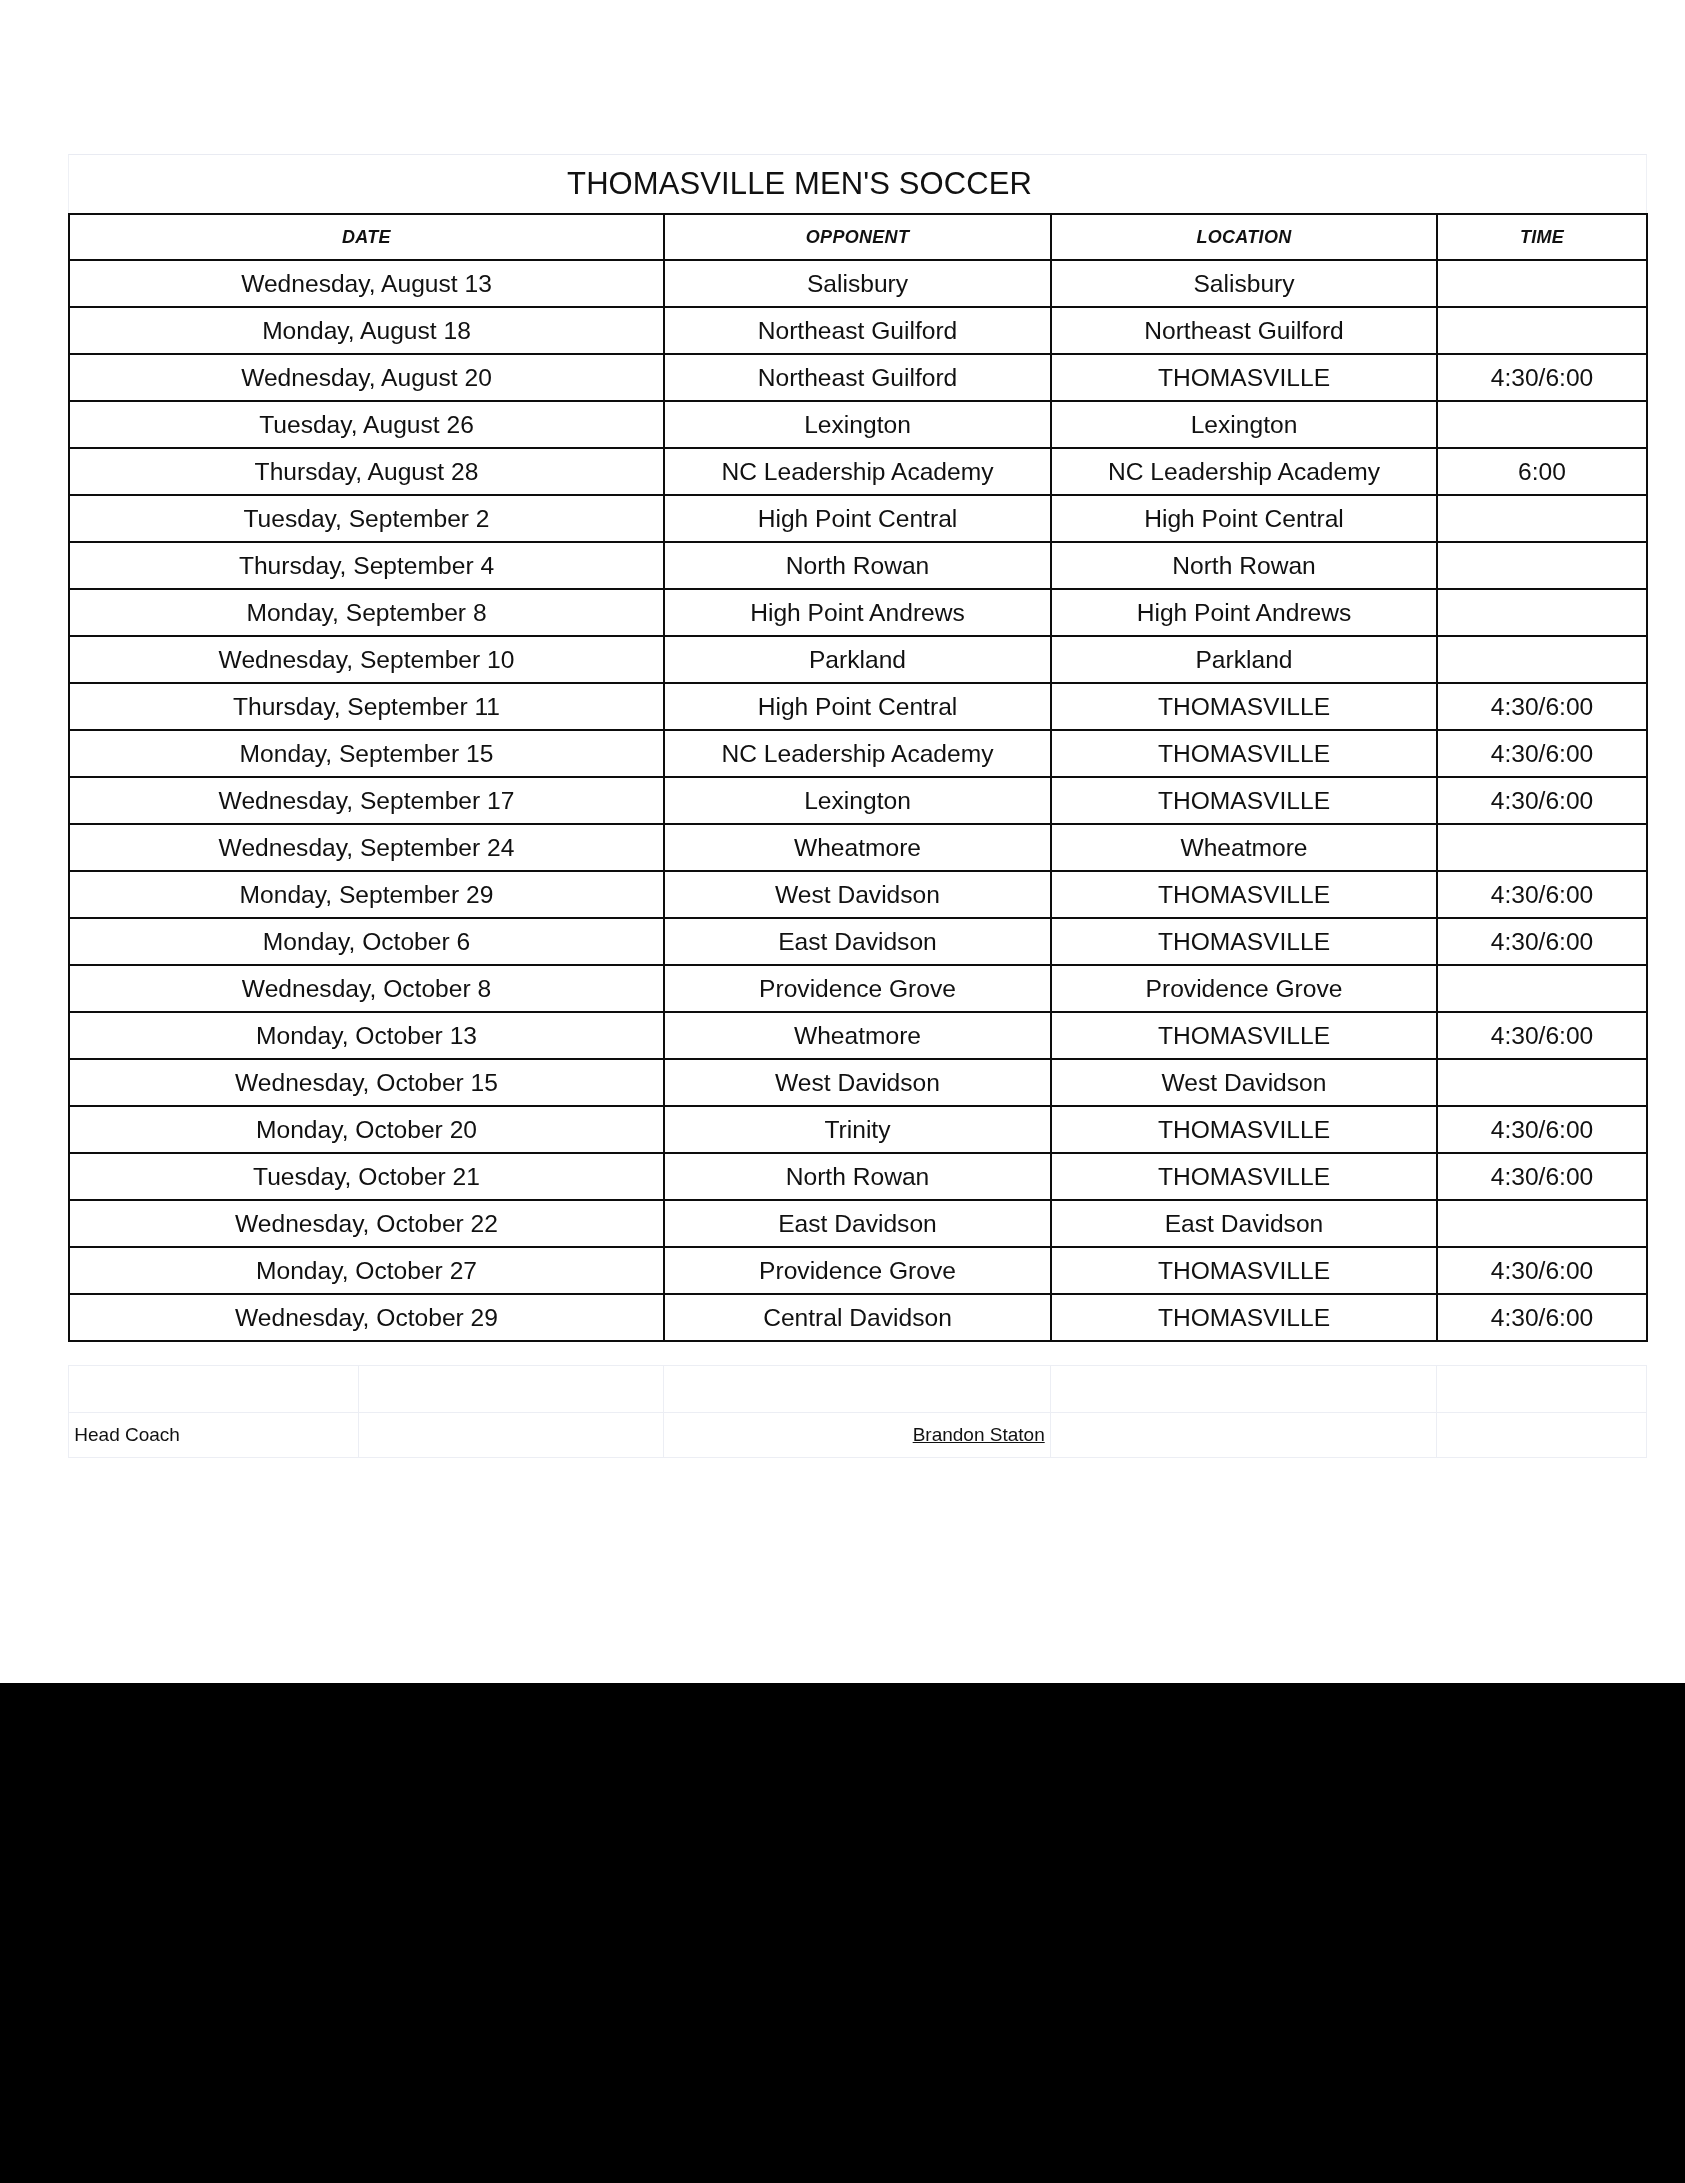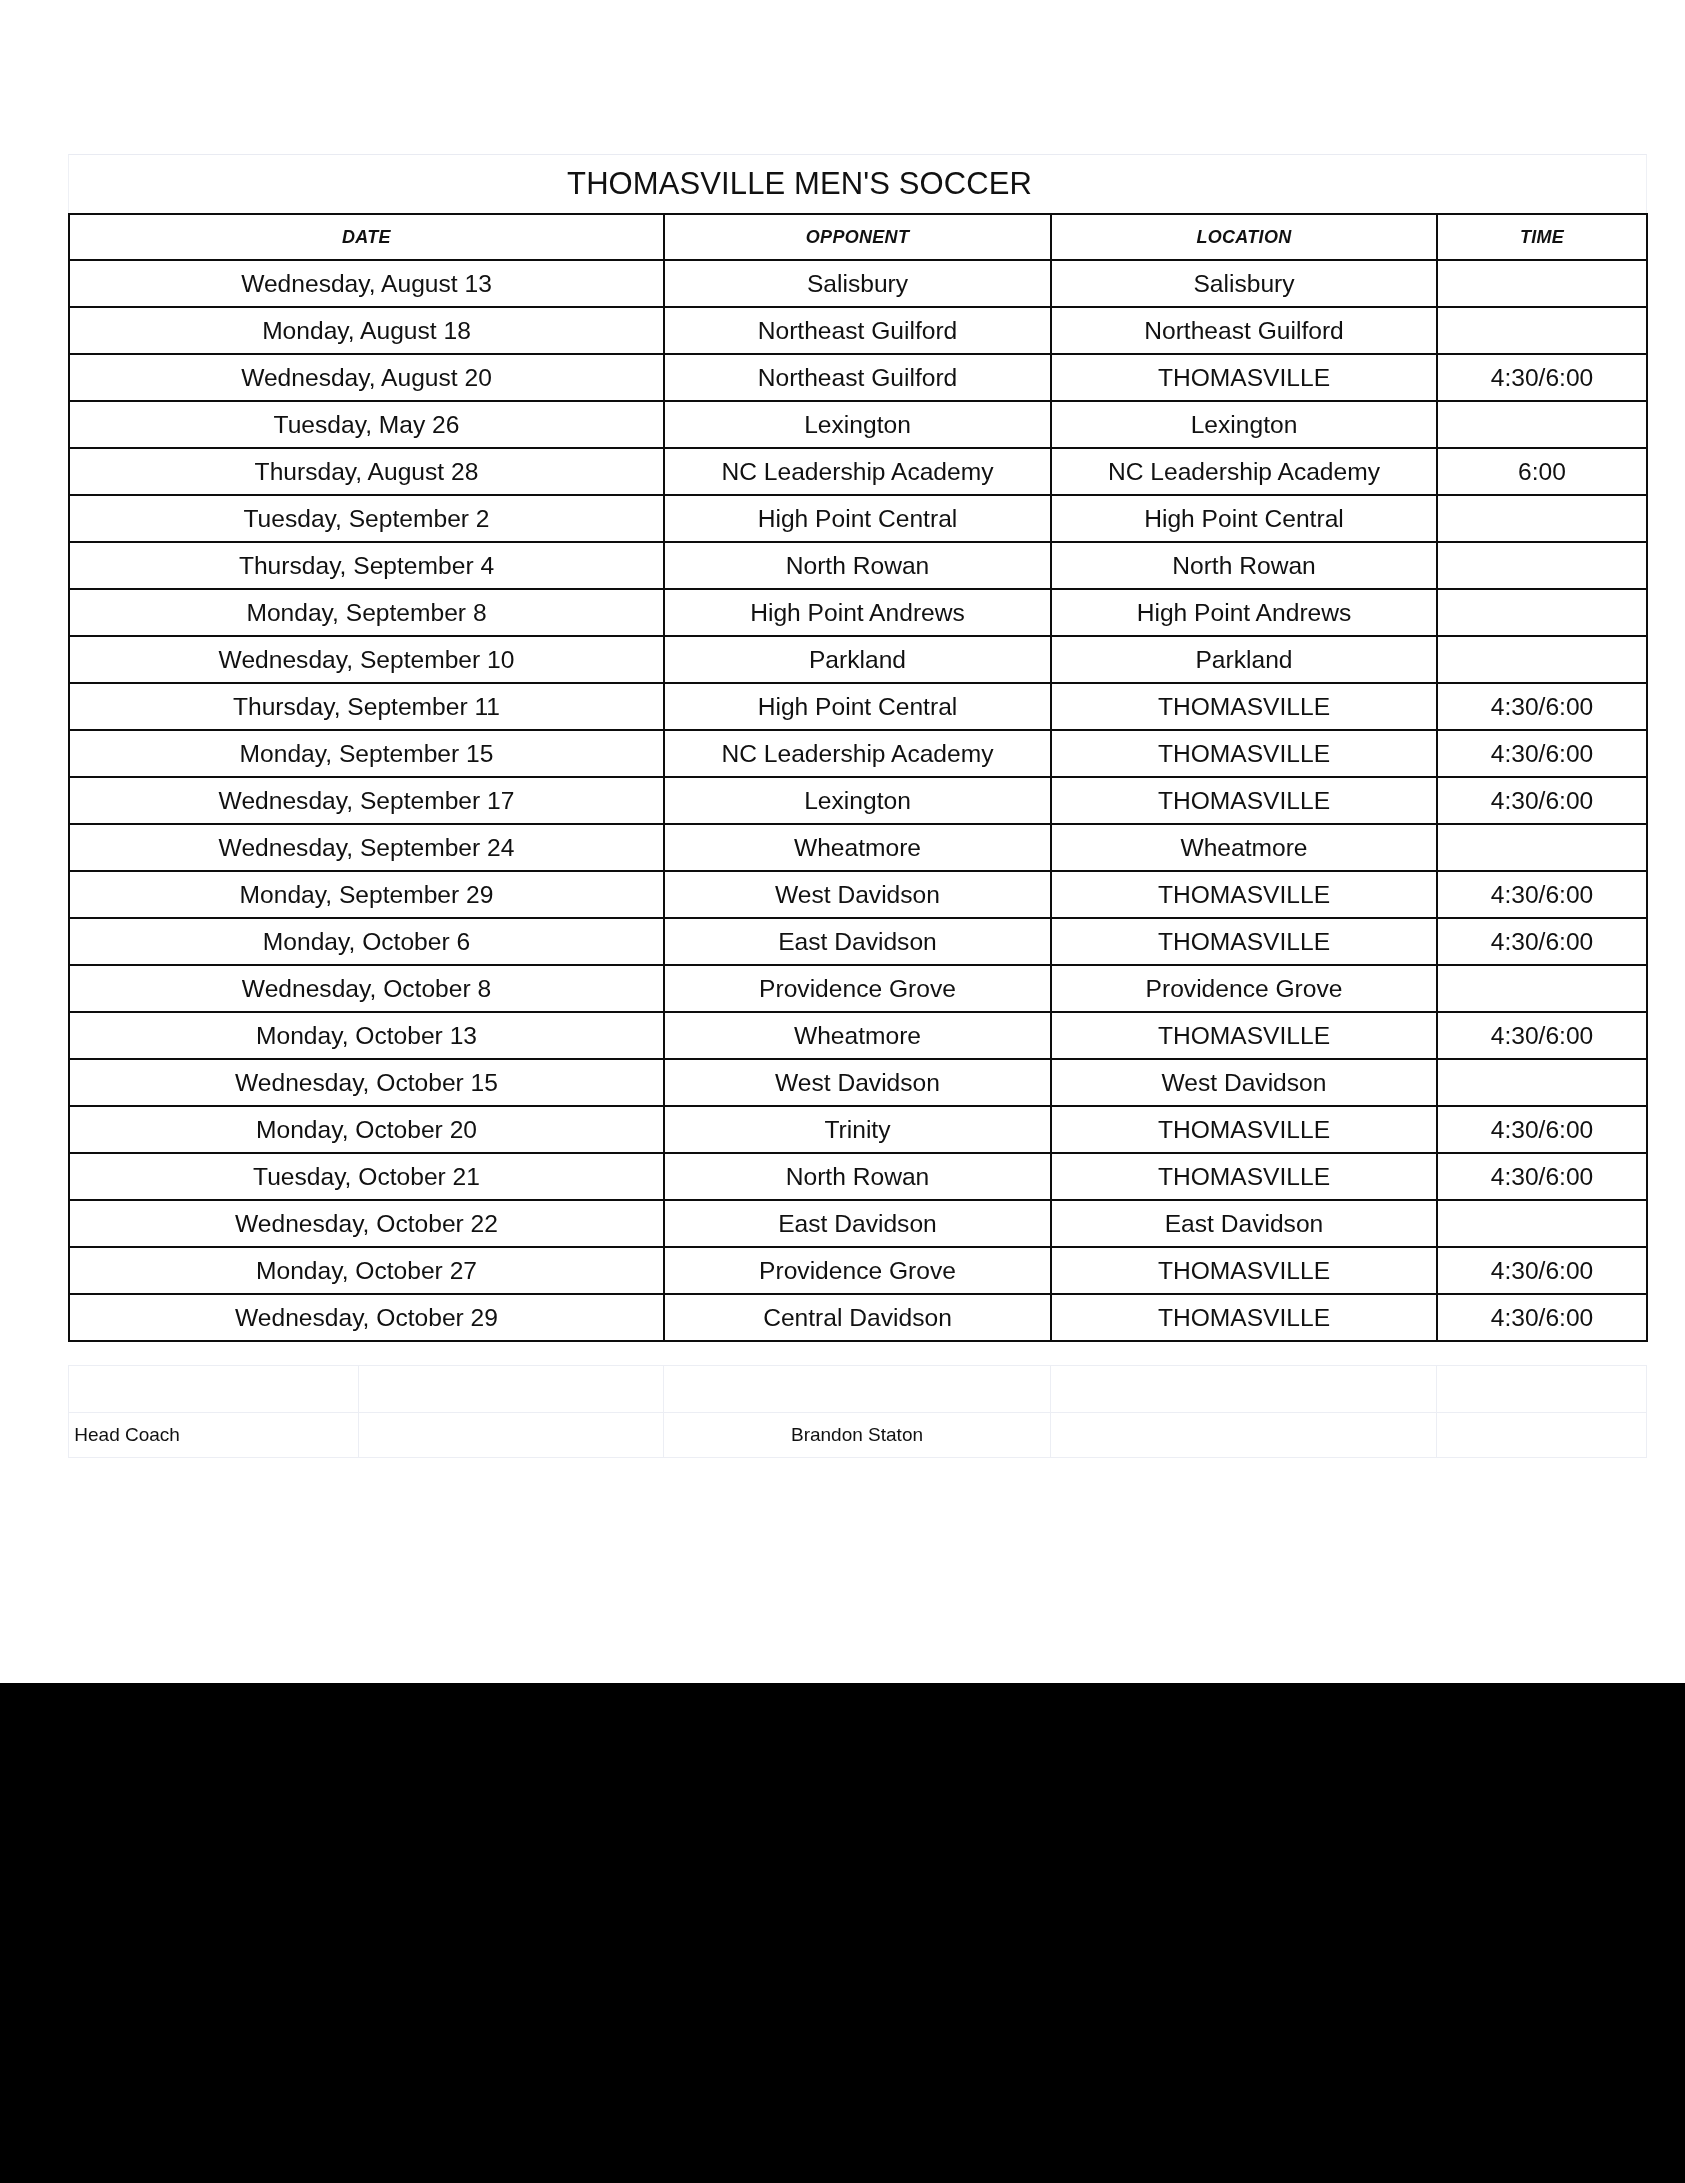--- a/index.html
+++ b/index.html
@@ -121,21 +121,21 @@
     height: 44px;
     padding: 0 5.3px;
     font-size: 19px;
     color: #111;
     vertical-align: middle;
     white-space: nowrap;
     overflow: hidden;
   }
   table.signoff tr.spacer-row td { height: 46px; }
   td.sig-label { text-align: left; }
-  td.sig-value { text-align: center; }
+  td.sig-value { text-align: right; text-decoration: underline; }
 </style>
 </head>
 <body>
 
 <div id="page-sheet">
 
   <div id="schedule-block">
 
     <div class="title-band">
       <span class="title-text">THOMASVILLE MEN'S SOCCER</span>
@@ -169,21 +169,21 @@
             <td>Northeast Guilford</td>
             <td></td>
           </tr>
           <tr>
             <td>Wednesday, August 20</td>
             <td>Northeast Guilford</td>
             <td>THOMASVILLE</td>
             <td>4:30/6:00</td>
           </tr>
           <tr>
-            <td>Tuesday, May 26</td>
+            <td>Tuesday, August 26</td>
             <td>Lexington</td>
             <td>Lexington</td>
             <td></td>
           </tr>
           <tr>
             <td>Thursday, August 28</td>
             <td>NC Leadership Academy</td>
             <td>NC Leadership Academy</td>
             <td>6:00</td>
           </tr>

